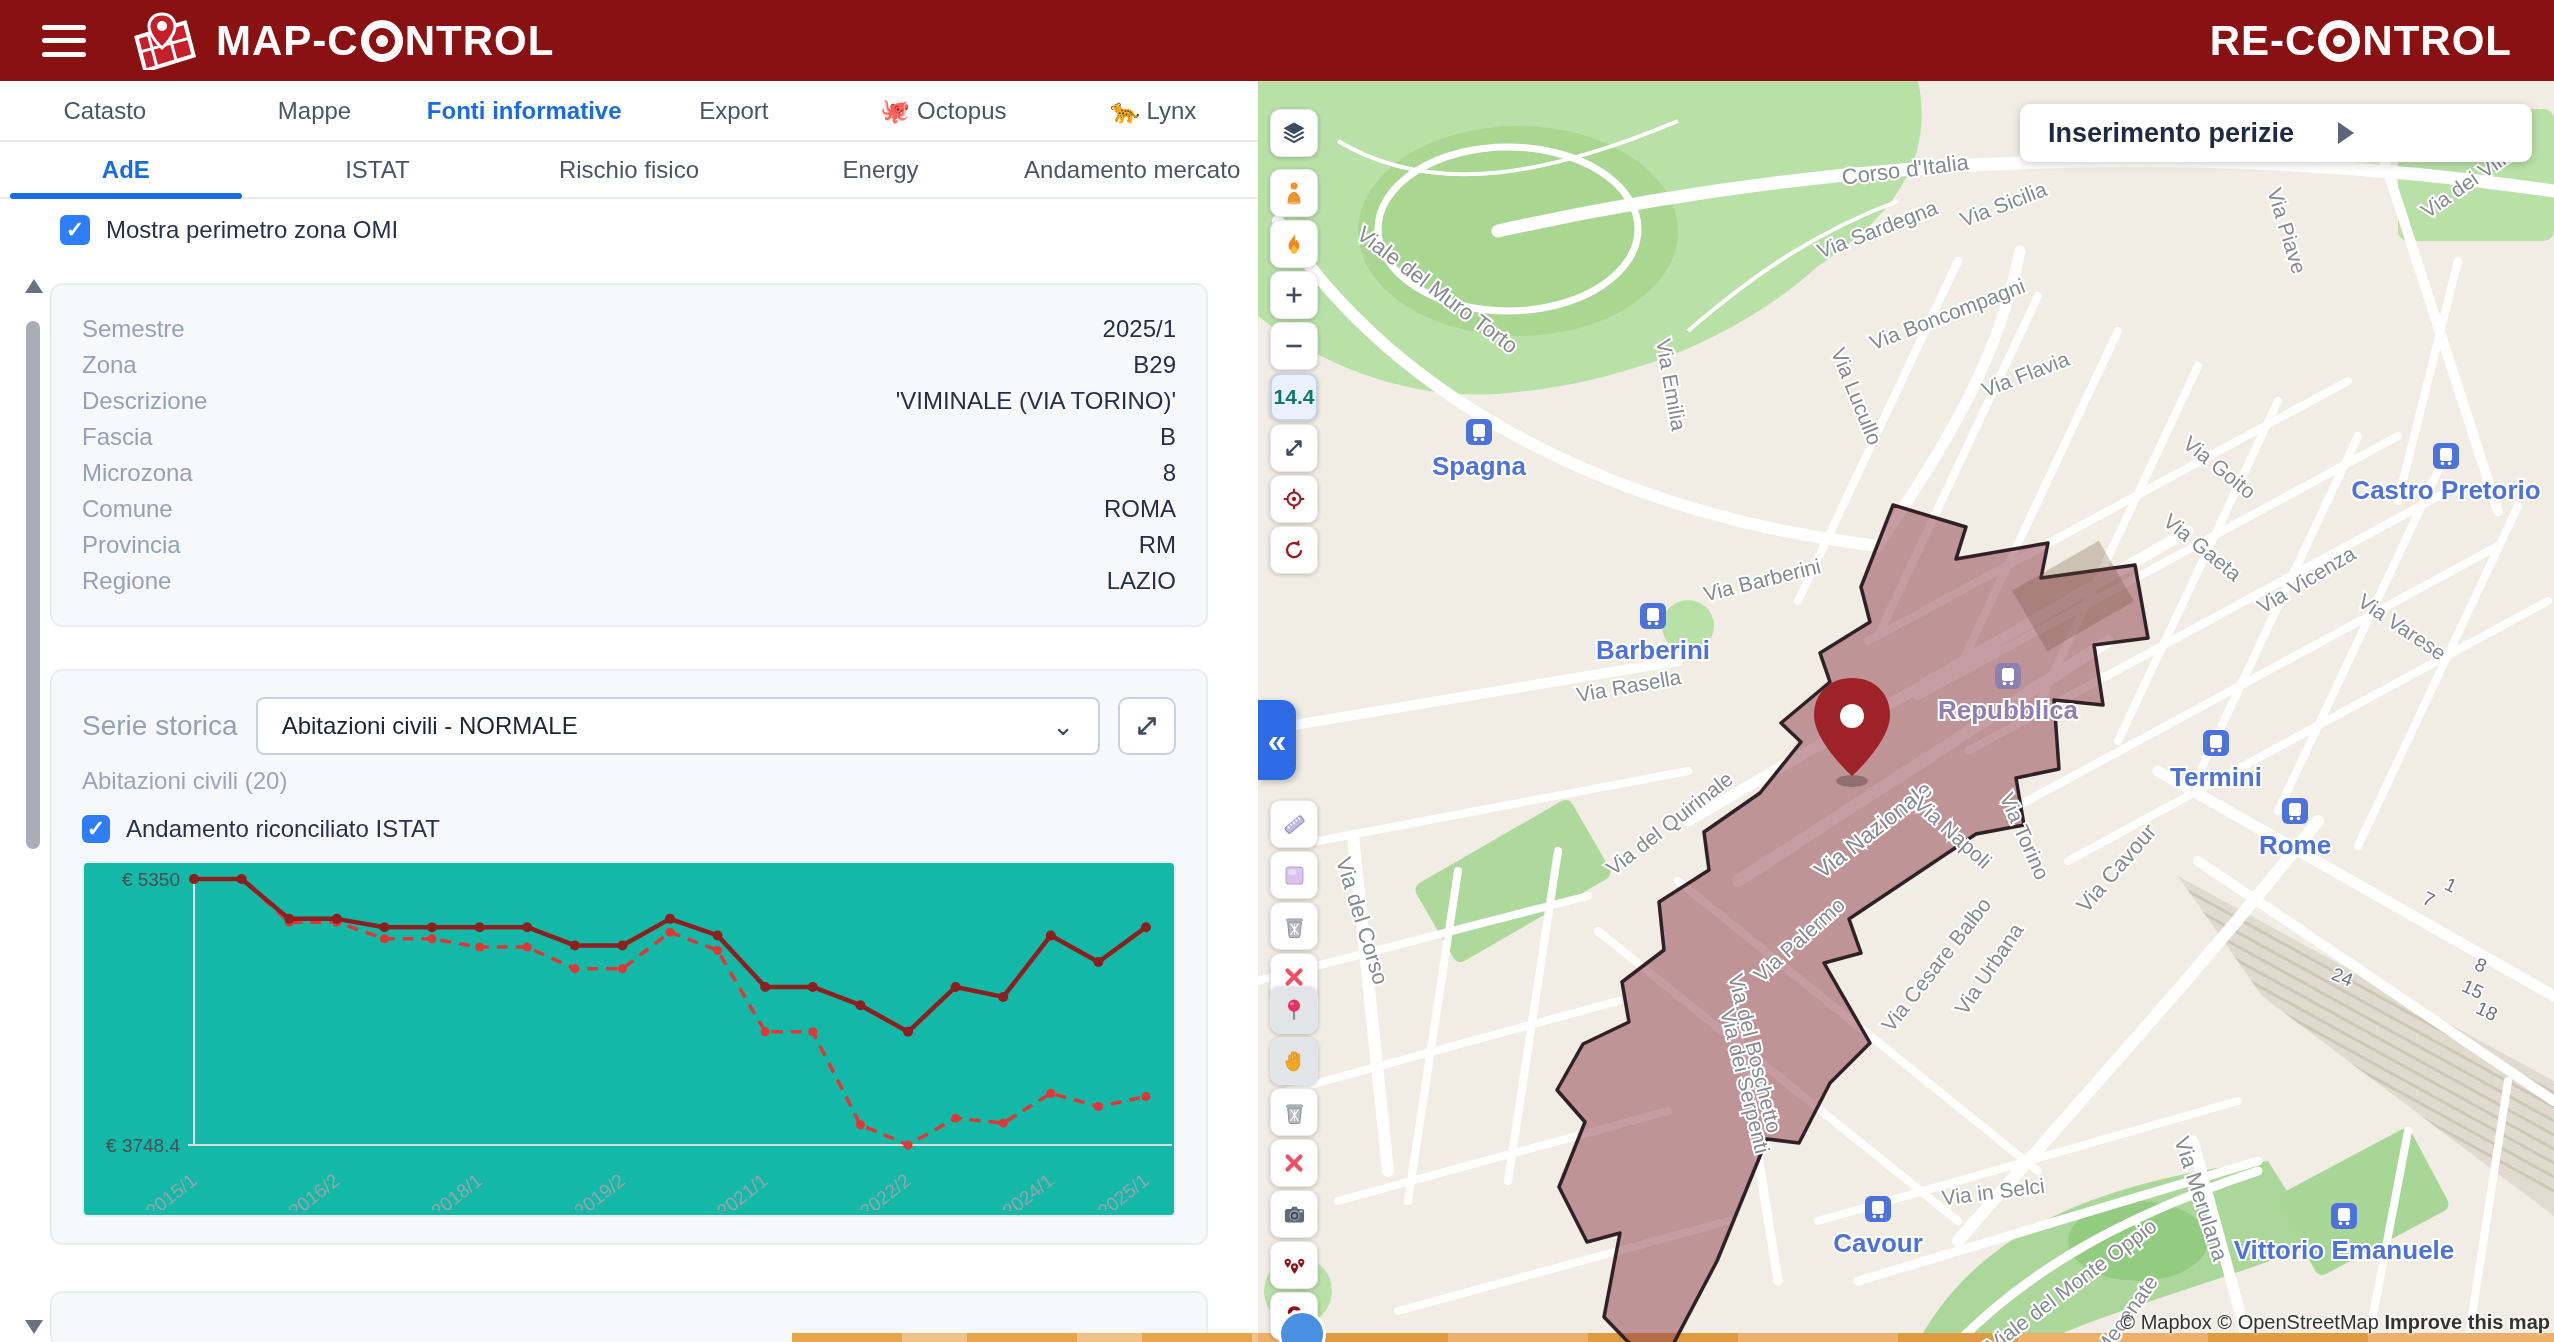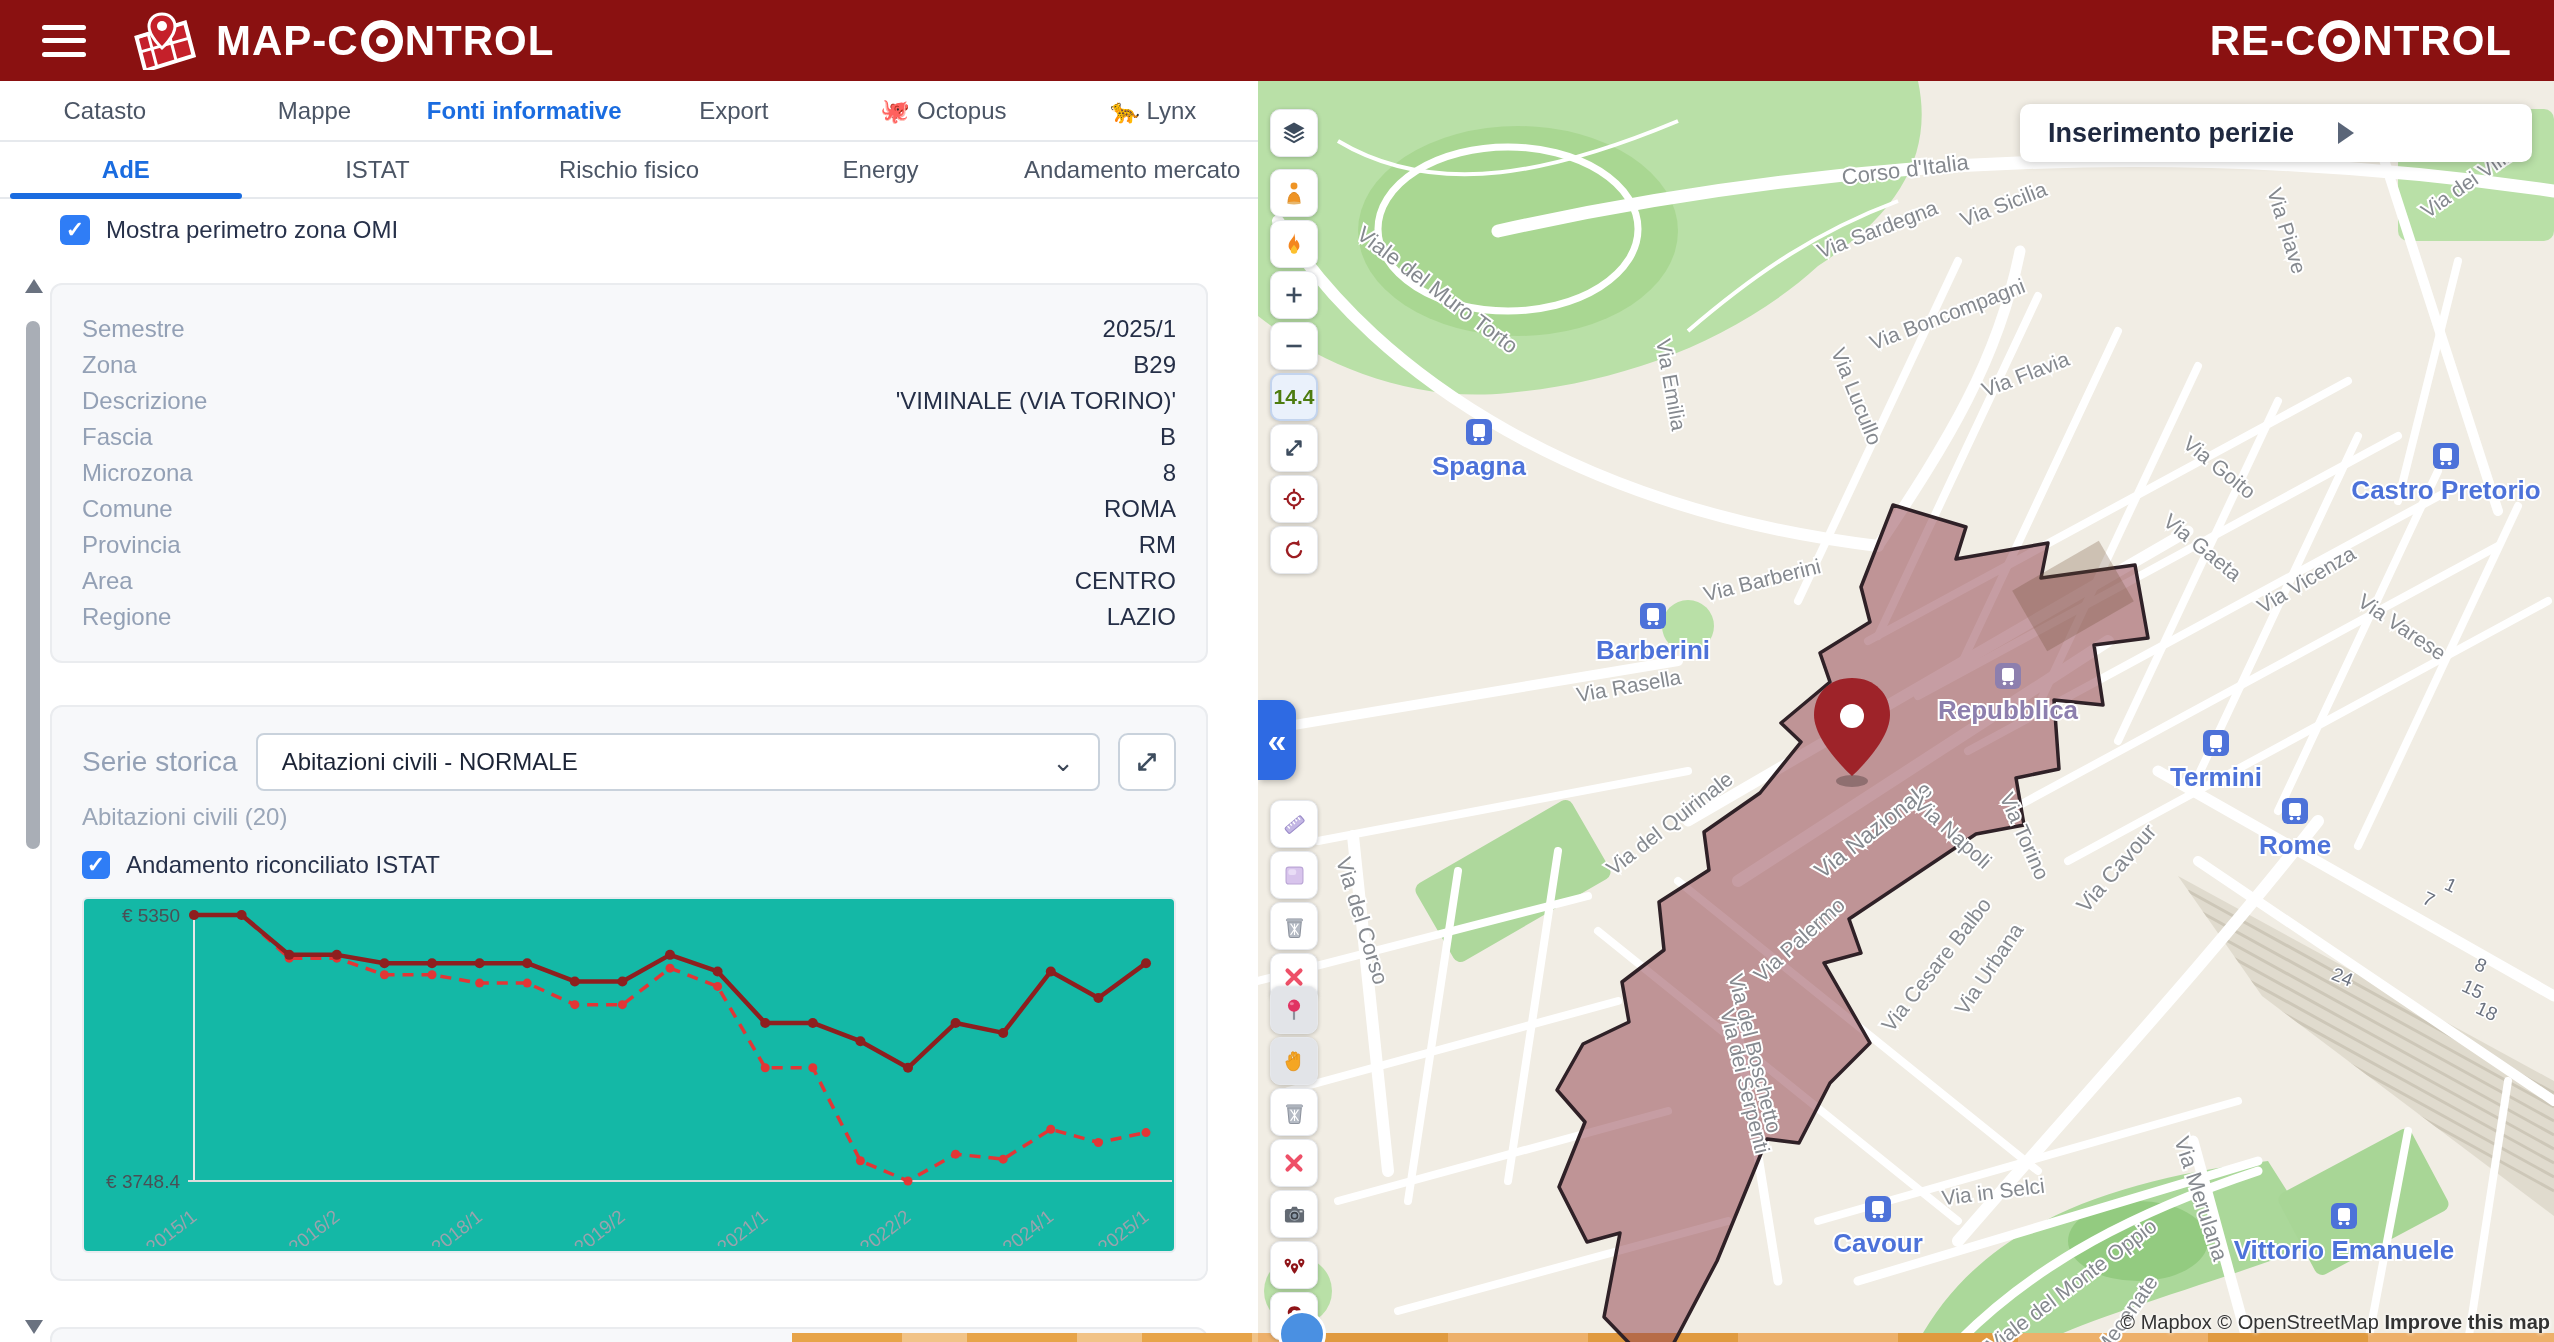--- a/index.html
+++ b/index.html
@@ -60,21 +60,21 @@
   .perizie-text{font-size:27px;font-weight:bold;color:#1f2940;}
   .perizie-arrow{width:0;height:0;border-top:11px solid transparent;border-bottom:11px solid transparent;border-left:16px solid #5a6578;}
   .attribution{position:absolute;right:4px;bottom:8px;font-size:20px;color:#333;text-shadow:0 0 4px #fff,0 0 4px #fff;white-space:nowrap;margin-left:12px;}
   .attribution b{cursor:pointer;}
   .mapbox-logo{position:absolute;left:20px;bottom:-16px;width:48px;height:48px;border-radius:50%;background:#4a90e2;border:3px solid #fff;box-sizing:border-box;}
 
   
   .tb-group{position:absolute;left:12px;display:flex;flex-direction:column;gap:3px;}
   .tb-btn{width:48px;height:48px;background:#fff;border:1px solid #e6e8ec;border-radius:10px;box-shadow:0 1px 4px rgba(0,0,0,.22);display:flex;align-items:center;justify-content:center;cursor:pointer;box-sizing:border-box;}
   .tb-btn.selected{background:#e2e4e8;}
-  .tb-btn.zoomlvl{background:#eaf1fb;border:2px solid #c3d4ee;color:#4d7c0f;font-size:21px;font-weight:bold;}
+  .tb-btn.zoomlvl{background:#eaf1fb;border:2px solid #c3d4ee;color:#0f766e;font-size:21px;font-weight:bold;}
 </style>
 </head>
 <body>
 
 <div class="page">
 
   <div class="header">
     <div class="hamburger">
         <span></span>
         <span></span>
@@ -145,24 +145,20 @@
           <span class="info-label">Microzona</span>
           <span class="info-value">8</span>
         </div>
         <div class="info-row">
           <span class="info-label">Comune</span>
           <span class="info-value">ROMA</span>
         </div>
         <div class="info-row">
           <span class="info-label">Provincia</span>
           <span class="info-value">RM</span>
-        </div>
-        <div class="info-row">
-          <span class="info-label">Area</span>
-          <span class="info-value">CENTRO</span>
         </div>
         <div class="info-row">
           <span class="info-label">Regione</span>
           <span class="info-value">LAZIO</span>
         </div>
       </div>
 
     <div class="card serie-card">
       <div class="serie-row">
         <div class="serie-label">Serie storica</div>

